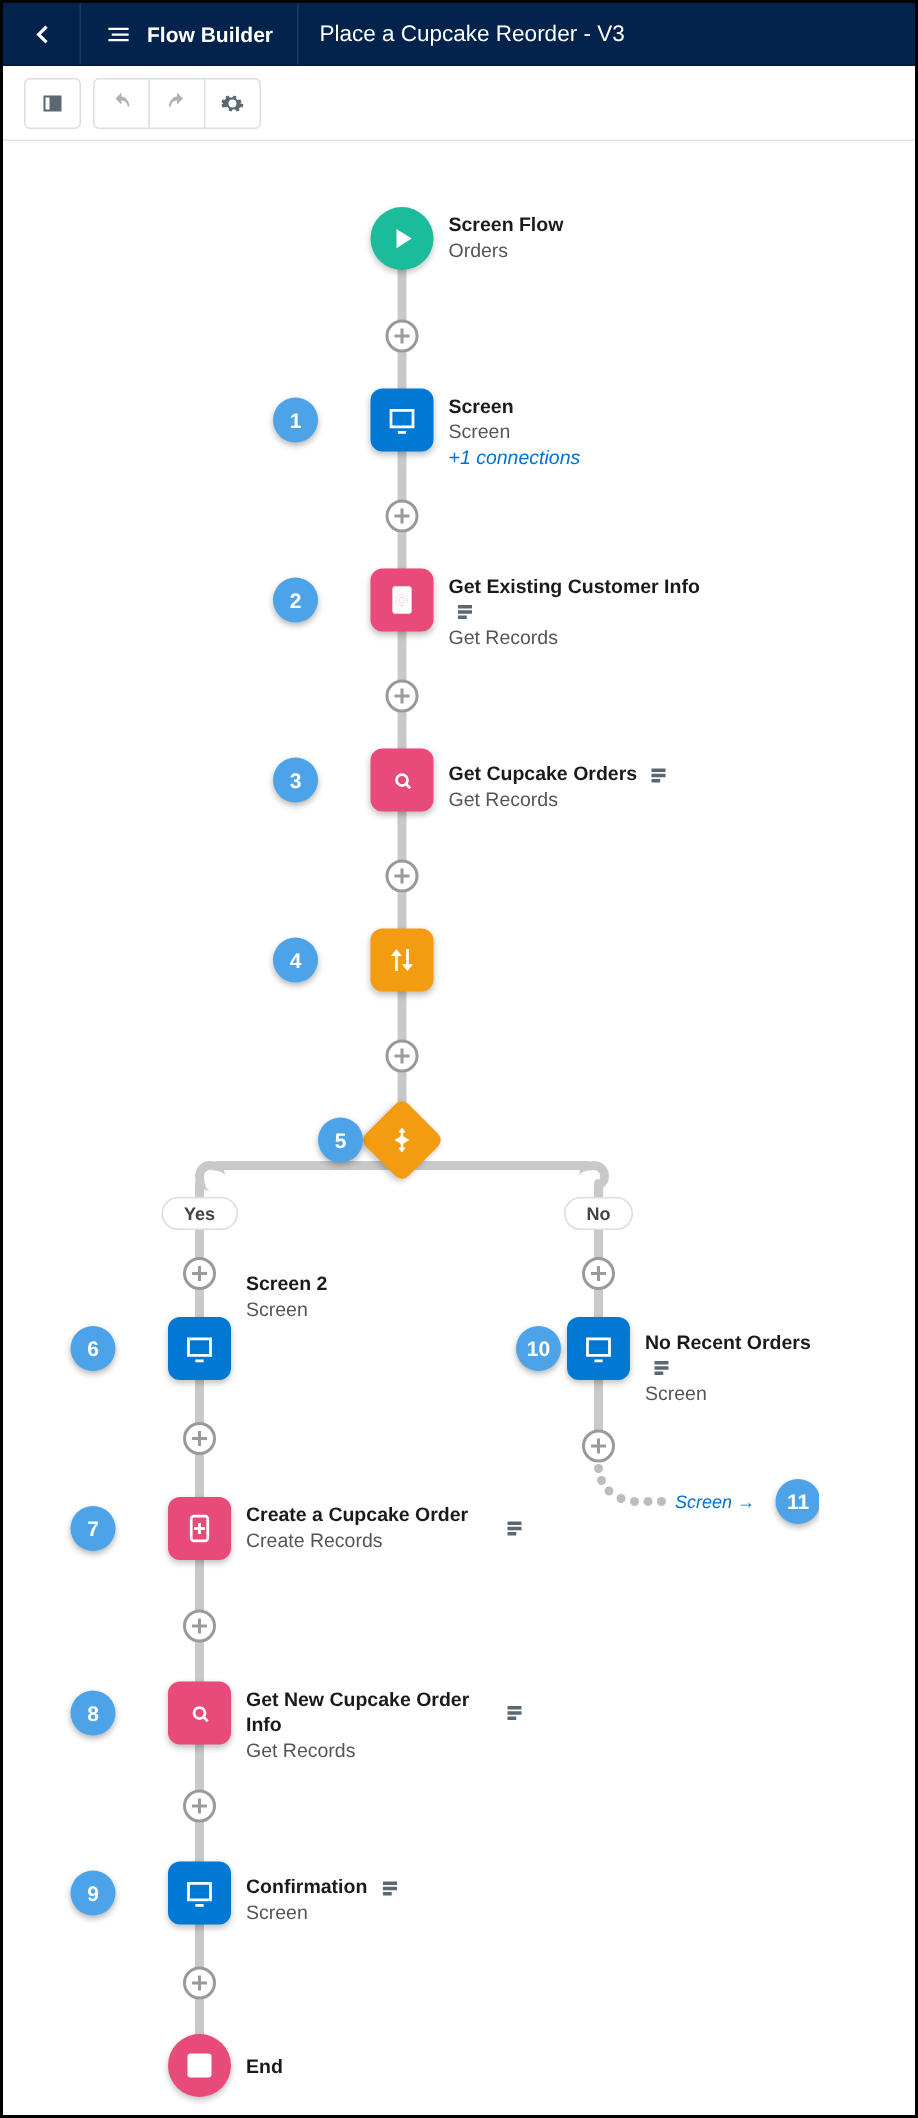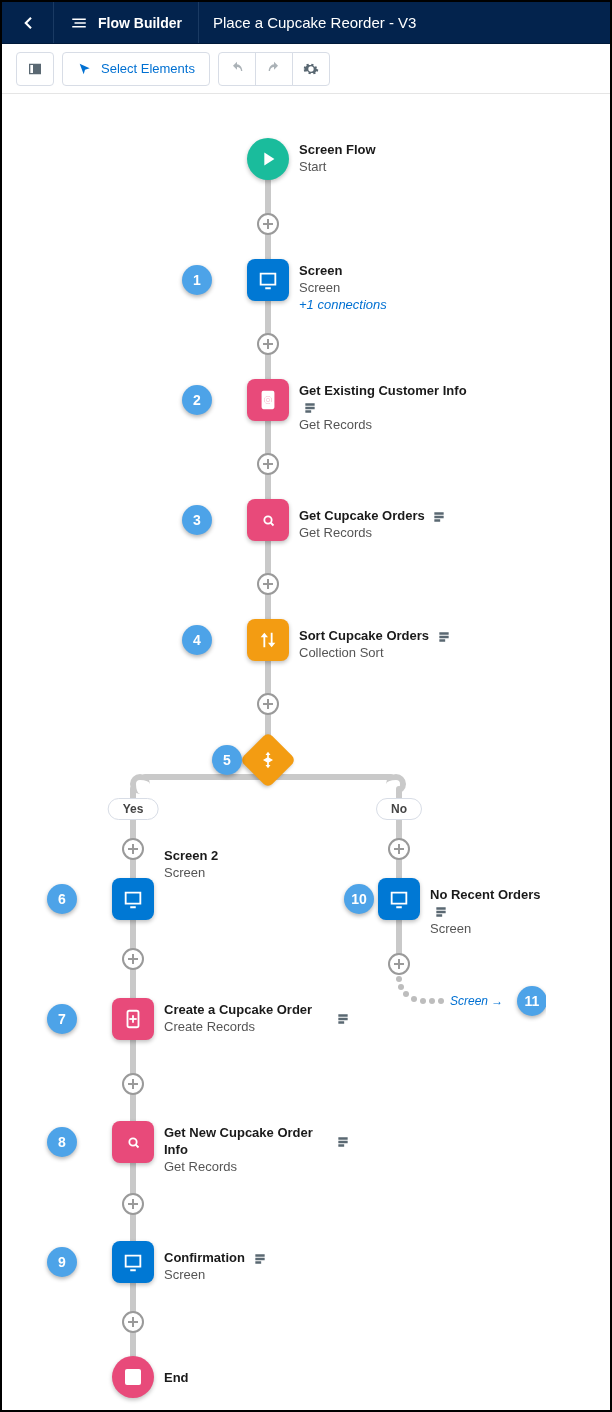--- a/index.html
+++ b/index.html
@@ -73,26 +73,20 @@
   </div>
   <div class="title">Place a Cupcake Reorder - V3</div>
 </div>
 
 <div class="toolbar">
   <div class="tbtn">
     <svg viewBox="0 0 24 24">
         <path d="M3 4h18v16H3zM5 6v12h4V6z"></path>
       </svg>
   </div>
-  <div class="tbtn select-el">
-    <svg viewBox="0 0 24 24">
-        <path d="M4 4l6 16 2-7 7-2z"></path>
-      </svg>
-    <span>Select Elements</span>
-  </div>
   <div class="group">
     <div class="tbtn dis">
         <svg viewBox="0 0 24 24">
           <path d="M12 5V1L6 7l6 6V9c3 0 6 2 6 6h2c0-5-4-10-8-10z"></path>
         </svg>
       </div>
     <div class="tbtn dis">
         <svg viewBox="0 0 24 24">
           <path d="M12 5V1l6 6-6 6V9c-3 0-6 2-6 6H4c0-5 4-10 8-10z"></path>
         </svg>
@@ -118,21 +112,21 @@
   <div class="corner" style="left:128px; top:680px; border-right:none; border-bottom:none;"></div>
   <div class="corner" style="left:384px; top:680px; border-left:none; border-bottom:none;"></div>
 
   <div class="node start" style="left:266px; top:65px;">
     <svg viewBox="0 0 24 24">
         <path d="M8 5v14l11-7z"></path>
       </svg>
   </div>
   <div class="lbl" style="left:297px; top:48px;">
     <div class="t">Screen Flow</div>
-    <div class="s">Start</div>
+    <div class="s">Orders</div>
   </div>
   <div class="add" style="left:266px; top:130px;"></div>
 
   <div class="num" style="left:195px; top:186px;">1</div>
   <div class="node screen" style="left:266px; top:186px;">
     <svg viewBox="0 0 24 24">
         <path d="M3 4h18v14H3zM9 20h6v2H9zM5 6v10h14V6z"></path>
       </svg>
   </div>
   <div class="lbl" style="left:297px; top:169px;">
@@ -174,27 +168,20 @@
       </svg>
     <div class="s">Get Records</div>
   </div>
   <div class="add" style="left:266px; top:490px;"></div>
 
   <div class="num" style="left:195px; top:546px;">4</div>
   <div class="node sort" style="left:266px; top:546px;">
     <svg viewBox="0 0 24 24">
         <path d="M8 4l-4 5h3v11h2V9h3zM16 20l4-5h-3V4h-2v11h-3z"></path>
       </svg>
-  </div>
-  <div class="lbl" style="left:297px; top:534px;">
-    <span class="t">Sort Cupcake Orders</span>
-    <svg class="desc-ic" viewBox="0 0 24 24">
-        <path d="M4 4h16v4H4zm0 6h16v4H4zm0 6h10v4H4z"></path>
-      </svg>
-    <div class="s">Collection Sort</div>
   </div>
   <div class="add" style="left:266px; top:610px;"></div>
 
   <div class="num" style="left:225px; top:666px; z-index:2;">5</div>
   <div class="node diamond" style="left:266px; top:666px; width:40px; height:40px;">
     <div>
         <svg viewBox="0 0 24 24" style="width:20px;height:20px;">
           <path d="M12 2l3 4h-2v3l5 3-5 3v3h2l-3 4-3-4h2v-3l-5-3 5-3V6h-2z" fill="#fff"></path>
         </svg>
       </div>

